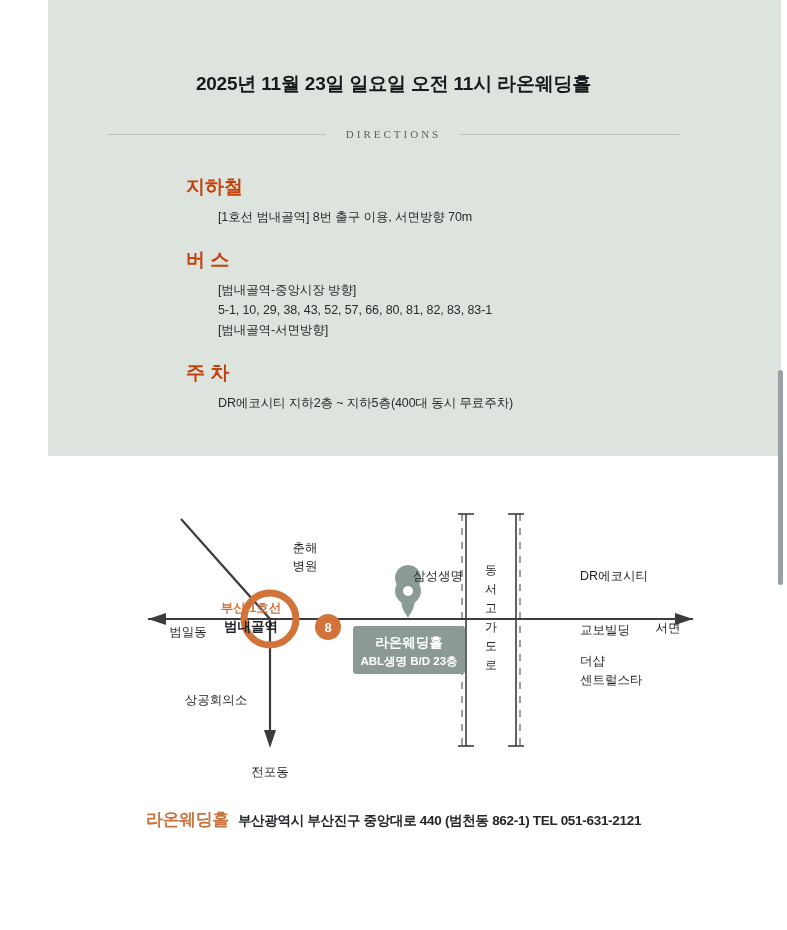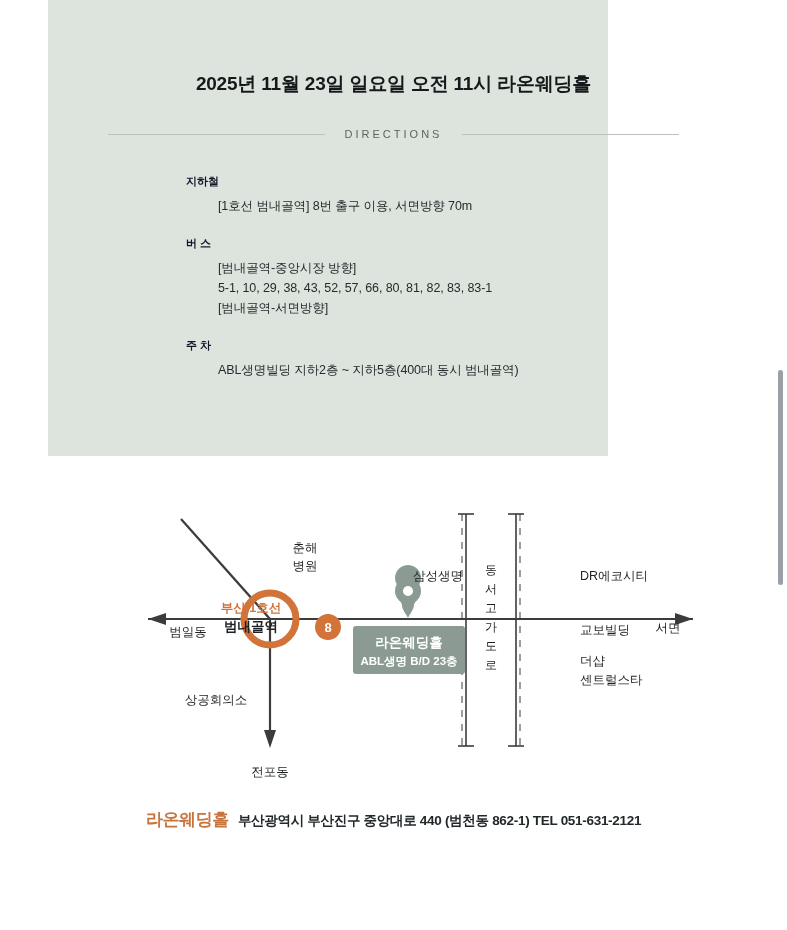--- a/index.html
+++ b/index.html
@@ -19,23 +19,24 @@
     left: 0; top: 0;
     width: 787px;
     height: 930px;
     background: #ffffff;
   }
   
   .info-panel {
     position: absolute;
     left: 48px;
     top: 0;
-    width: 560px;
+    width: 691px;
     height: 456px;
     background: #dde4dd;
+    padding-left: 42px;
   }
   .event-title {
     position: absolute;
     left: 0;
     top: 58px;
     width: 691px;
     text-align: center;
     font-size: 19px;
     font-weight: bold;
     letter-spacing: -0.2px;
@@ -51,38 +52,38 @@
     align-items: center;
   }
   .dir-rule {
     flex: 1 1 auto;
     height: 1px;
     background: #b9c3b9;
   }
   .dir-label {
     flex: 0 0 auto;
     padding: 0 20px;
-    font-family: Liberation Sans, sans-serif;
+    font-family: Liberation Serif, serif;
     font-size: 11px;
     letter-spacing: 3px;
     color: #5b6460;
   }
   .sections {
     position: absolute;
     left: 138px;
     top: 174px;
     width: 520px;
   }
   .sec {
     margin-bottom: 20px;
   }
   .sec-title {
-    font-size: 11px;
-    font-weight: bold;
-    color: #0f172a;
+    font-size: 19px;
+    font-weight: bold;
+    color: #c2410c;
     margin-bottom: 7px;
     letter-spacing: 0px;
   }
   .sec-line {
     font-size: 12.5px;
     color: #262b2e;
     line-height: 20px;
     letter-spacing: -0.1px;
     margin-left: 32px;
   }
@@ -163,21 +164,21 @@
 
       <div class="sec">
         <div class="sec-title">버  스</div>
         <div class="sec-line">[범내골역-중앙시장 방향]</div>
         <div class="sec-line">5-1, 10, 29, 38, 43, 52, 57, 66, 80, 81, 82, 83, 83-1</div>
         <div class="sec-line">[범내골역-서면방향]</div>
       </div>
 
       <div class="sec">
         <div class="sec-title">주  차</div>
-        <div class="sec-line">ABL생명빌딩 지하2층 ~ 지하5층(400대 동시 범내골역)</div>
+        <div class="sec-line">DR에코시티 지하2층 ~ 지하5층(400대 동시 무료주차)</div>
       </div>
 
     </div>
   </section>
 
   <section class="map-card">
 
     <div class="map-area">
       <svg class="map-svg" width="691" height="350" viewBox="0 0 691 350" xmlns="http://www.w3.org/2000/svg">
 

